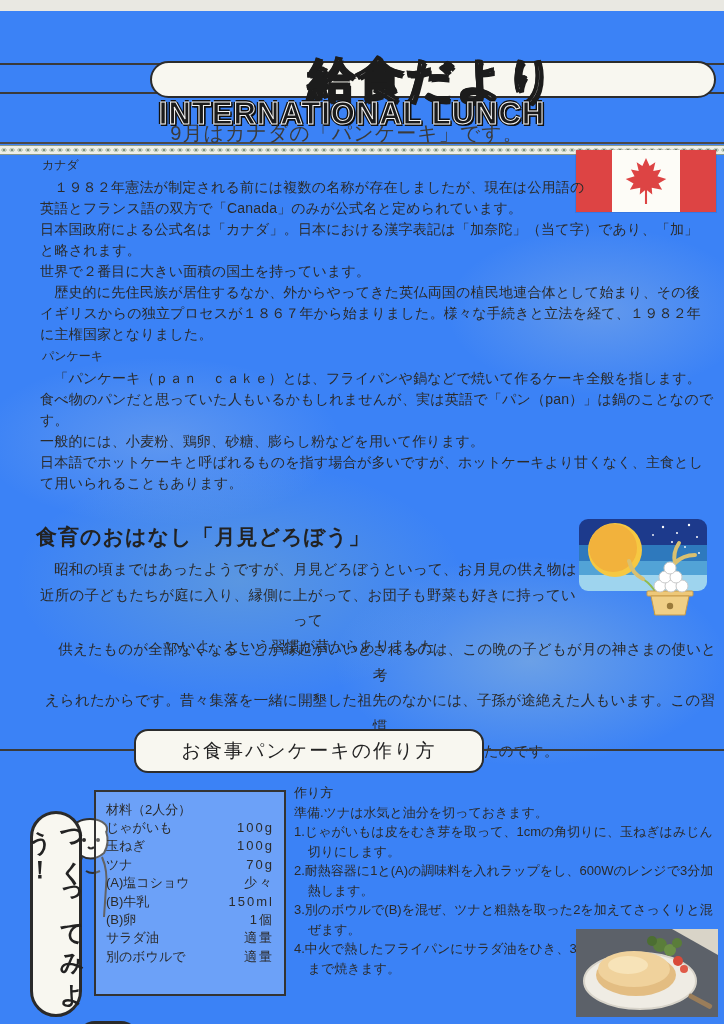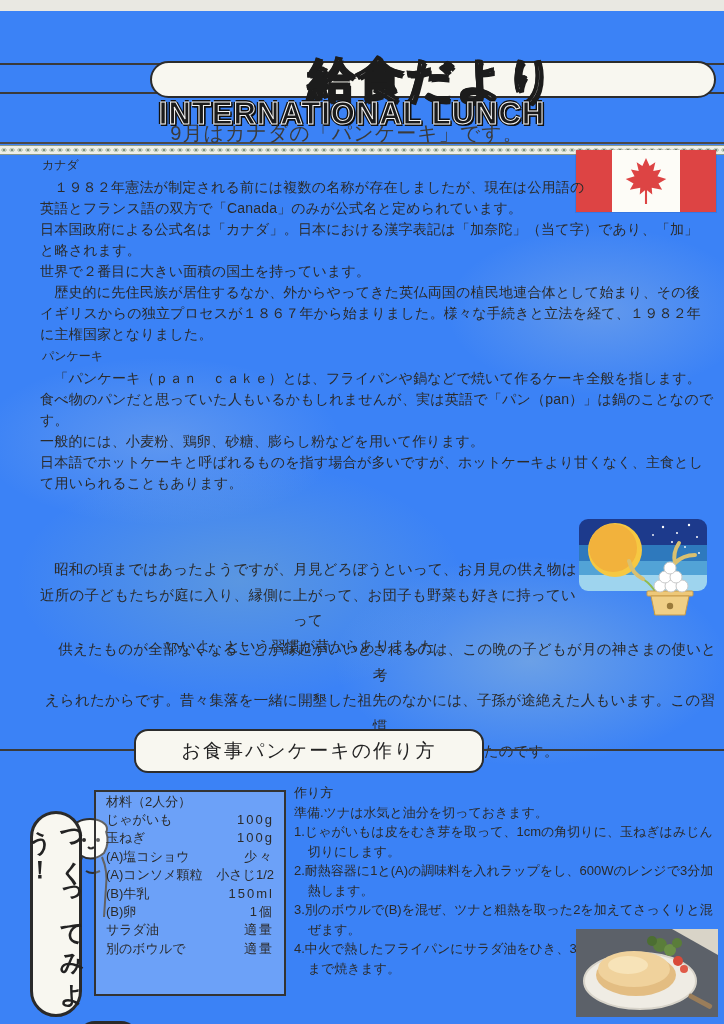--- a/index.html
+++ b/index.html
@@ -96,21 +96,21 @@
     z-index:2;display:flex;align-items:center;justify-content:center;
   }
   .banner span{
     writing-mode:vertical-rl;text-orientation:upright;
     font-size:24px;font-weight:bold;color:#222;letter-spacing:3px;
   }
   .chef{position:absolute;left:60px;top:802px;z-index:1;}
   .ingr-box{
     position:absolute;left:94px;top:779px;width:192px;height:206px;
     border:2px solid #333;background:rgba(255,255,255,0.25);
-    padding:0 10px;box-sizing:border-box;z-index:1;
+    padding:8px 10px;box-sizing:border-box;z-index:1;
     font-size:13px;color:#2b2b2b;
   }
   .ingr-title{line-height:19px;}
   .ingr-row{display:flex;justify-content:space-between;line-height:18.4px;}
   .ingr-row .amt{letter-spacing:2px;text-align:right;}
   .ingr-row .condensed{font-size:10px;letter-spacing:-0.5px;line-height:18.4px;padding-top:2px;}
   .steps{
     position:absolute;left:294px;top:772px;width:428px;
     font-size:13px;line-height:19.5px;color:#2b2b2b;
   }
@@ -158,20 +158,21 @@
 に主権国家となりました。</div>
 
   <div class="sec-head" style="left:42px;top:337px">パンケーキ</div>
   <div class="body-text" style="left:40px;top:357px;width:682px">　「パンケーキ（ｐａｎ　ｃａｋｅ）とは、フライパンや鍋などで焼いて作るケーキ全般を指します。
 食べ物のパンだと思っていた人もいるかもしれませんが、実は英語で「パン（pan）」は鍋のことなので
 す。
 一般的には、小麦粉、鶏卵、砂糖、膨らし粉などを用いて作ります。
 日本語でホットケーキと呼ばれるものを指す場合が多いですが、ホットケーキより甘くなく、主食とし
 て用いられることもあります。</div>
 
+  <div class="shokuiku-head">食育のおはなし「月見どろぼう」</div>
   <div class="shokuiku-text" style="left:38px;top:546px;width:540px">　昭和の頃まではあったようですが、月見どろぼうといって、お月見の供え物は
 近所の子どもたちが庭に入り、縁側に上がって、お団子も野菜も好きに持っていって
 いいよ、という習慣が昔からありました。</div>
   <div class="shokuiku-text" style="left:38px;top:626px;width:684px">　供えたものが全部なくなることが縁起がいいとされるのは、この晩の子どもが月の神さまの使いと考
 えられたからです。昔々集落を一緒に開墾した祖先のなかには、子孫が途絶えた人もいます。この習慣
 には、村全体で祖先を供養する意味もあったのです。</div>
 
   <svg class="moon-illo" viewBox="0 0 134 106">
     <defs>
         <clipPath id="skyclip">
@@ -232,26 +233,26 @@
     <div class="ingr-title">材料（2人分）</div>
     <div class="ingr-row">
         <span>じゃがいも</span>
         <span class="amt">100g</span>
       </div>
     <div class="ingr-row">
         <span>玉ねぎ</span>
         <span class="amt">100g</span>
       </div>
     <div class="ingr-row">
+        <span>ツナ</span>
+        <span class="amt">70g</span>
+      </div>
+    <div class="ingr-row">
         <span>(A)塩コショウ</span>
         <span class="amt">少々</span>
-      </div>
-    <div class="ingr-row">
-        <span>(A)コンソメ顆粒</span>
-        <span class="amt" style="letter-spacing:0">小さじ1/2</span>
       </div>
     <div class="ingr-row">
         <span>(B)牛乳</span>
         <span class="amt">150ml</span>
       </div>
     <div class="ingr-row">
         <span>(B)卵</span>
         <span class="amt">1個</span>
       </div>
     <div class="ingr-row">

